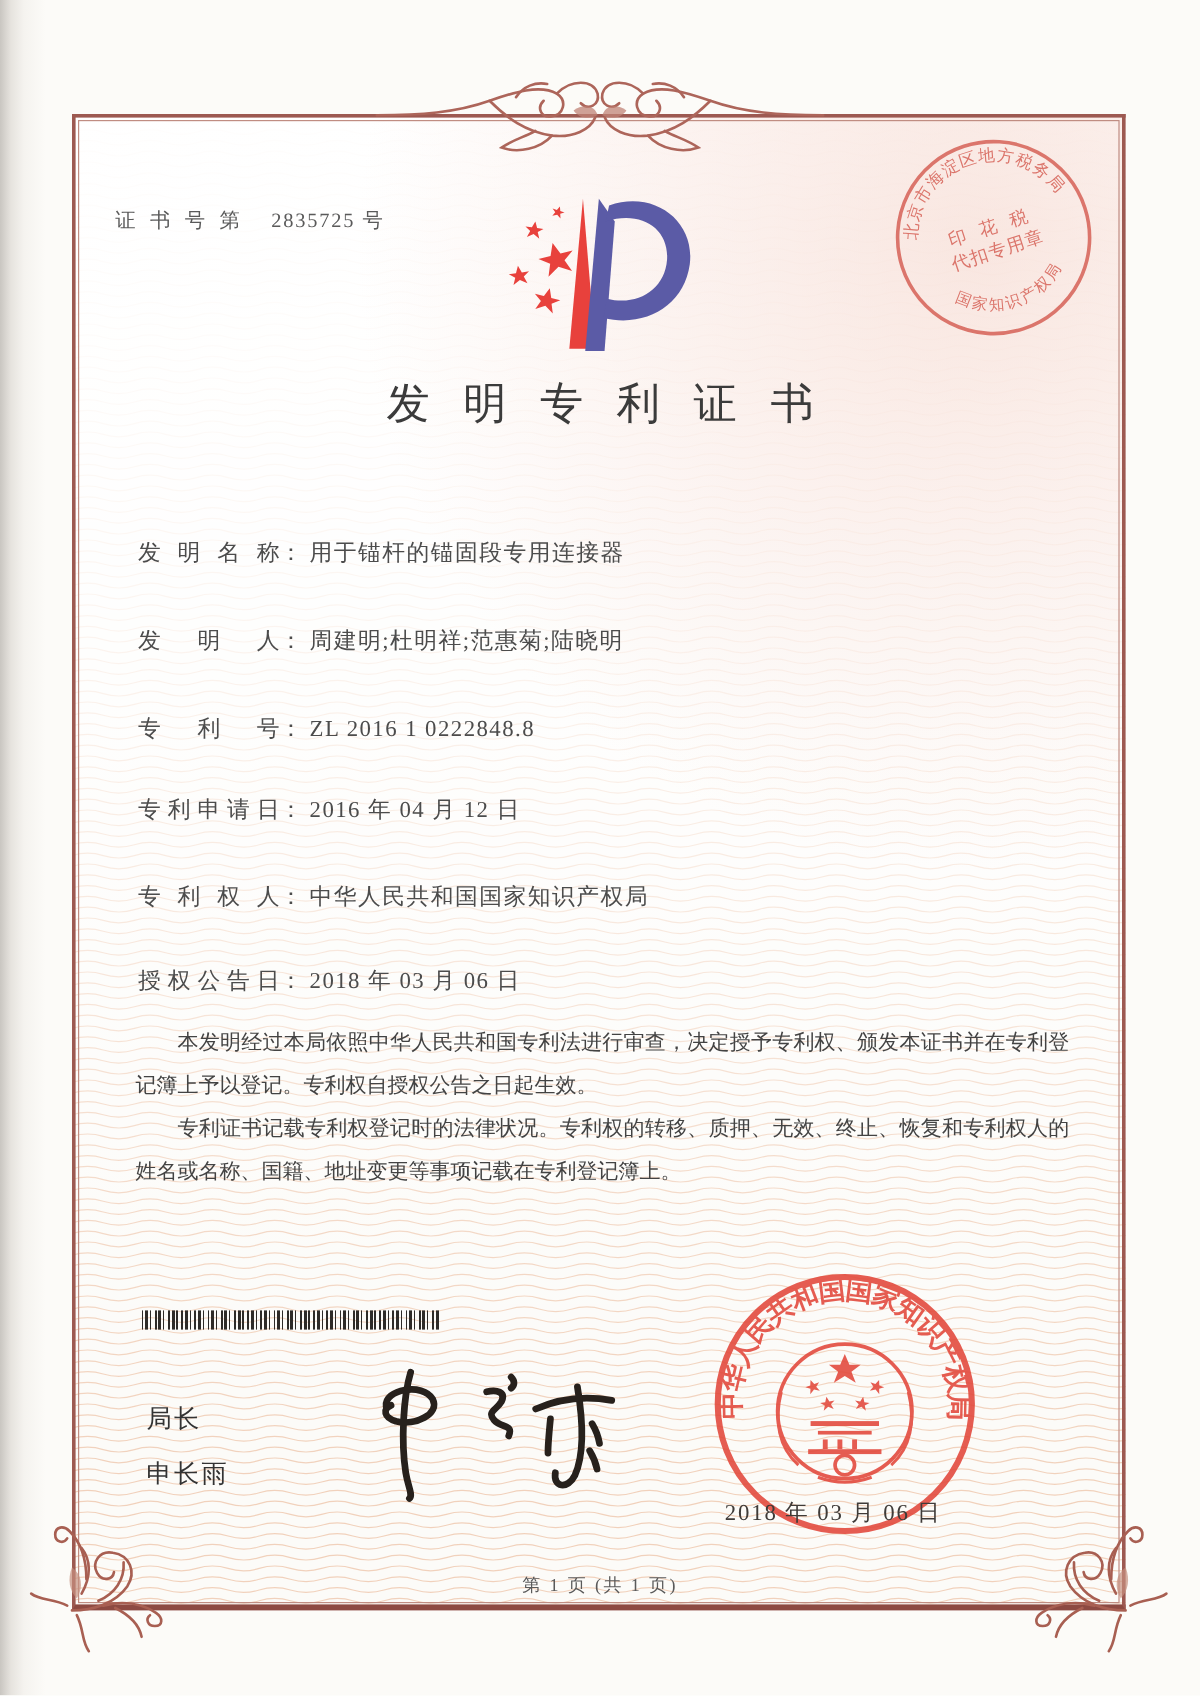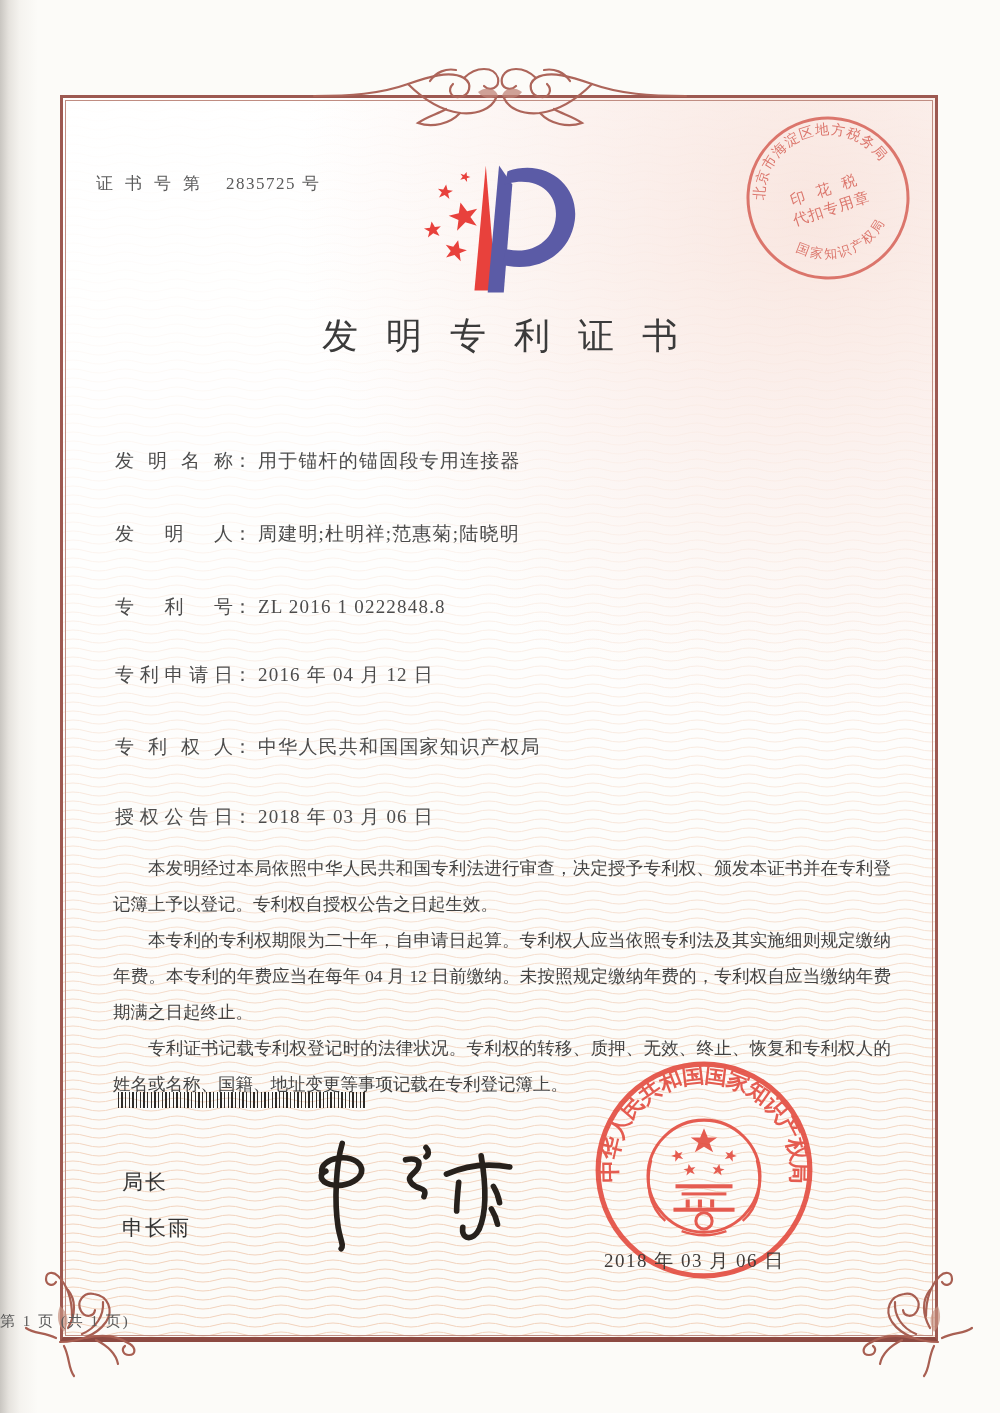--- a/index.html
+++ b/index.html
@@ -31,21 +31,21 @@
   .fvalue{margin-left:4px;letter-spacing:1.2px;}
   .paras{position:absolute;left:113px;top:850px;width:778px;font-size:17.5px;line-height:36px;color:#434343;text-align:justify;}
   .paras p{margin:0;text-indent:2em;}
   .barcode{position:absolute;left:118px;top:1092px;width:248px;height:16px;
     background:repeating-linear-gradient(90deg,#2e2b28 0 1.5px,rgba(0,0,0,0) 1.5px 3px,#2e2b28 3px 5.5px,rgba(0,0,0,0) 5.5px 7px,#2e2b28 7px 8px,rgba(0,0,0,0) 8px 11px);}
   .sig-block{position:absolute;left:122px;top:1168px;font-family:"Liberation Sans","DejaVu Sans",sans-serif;color:#333;font-size:21px;letter-spacing:2px;}
   .sig-block .name{margin-top:18px;}
   .signature{position:absolute;left:285px;top:1128px;}
   .seal{position:absolute;left:592px;top:1058px;opacity:.88;z-index:5;}
   .seal-date{position:absolute;left:604px;top:1248px;font-size:19px;color:#3f3b38;letter-spacing:1.5px;z-index:7;}
-  .footer{position:absolute;left:0;top:1312px;width:1000px;font-size:15px;color:#5a5a5a;letter-spacing:2px;}
+  .footer{position:absolute;left:0;top:1312px;width:1000px;text-align:center;font-size:15px;color:#5a5a5a;letter-spacing:2px;}
   svg text{font-family:"Liberation Serif","DejaVu Serif",serif;}
 </style>
 </head>
 <body>
 
 <div class="stage">
   <div class="scan-edge"></div>
 
   <div class="frame-area">
     <svg class="waves-svg" width="878" height="1247" viewBox="0 0 878 1247">
@@ -289,21 +289,20 @@
       <div class="frow" style="top:734px;">
         <span class="flabel">专利权人</span><span class="fcolon">：</span><span class="fvalue">中华人民共和国国家知识产权局</span>
       </div>
       <div class="frow" style="top:804px;">
         <span class="flabel">授权公告日</span><span class="fcolon">：</span><span class="fvalue">2018 年 03 月 06 日</span>
       </div>
     </div>
 
     <div class="paras">
       <p>本发明经过本局依照中华人民共和国专利法进行审查，决定授予专利权、颁发本证书并在专利登记簿上予以登记。专利权自授权公告之日起生效。</p>
-      <p>本专利的专利权期限为二十年，自申请日起算。专利权人应当依照专利法及其实施细则规定缴纳年费。本专利的年费应当在每年 04 月 12 日前缴纳。未按照规定缴纳年费的，专利权自应当缴纳年费期满之日起终止。</p>
       <p>专利证书记载专利权登记时的法律状况。专利权的转移、质押、无效、终止、恢复和专利权人的姓名或名称、国籍、地址变更等事项记载在专利登记簿上。</p>
     </div>
 
     <div class="barcode"></div>
 
     <div class="sig-block">
       <div>局长</div>
       <div class="name">申长雨</div>
     </div>
 

